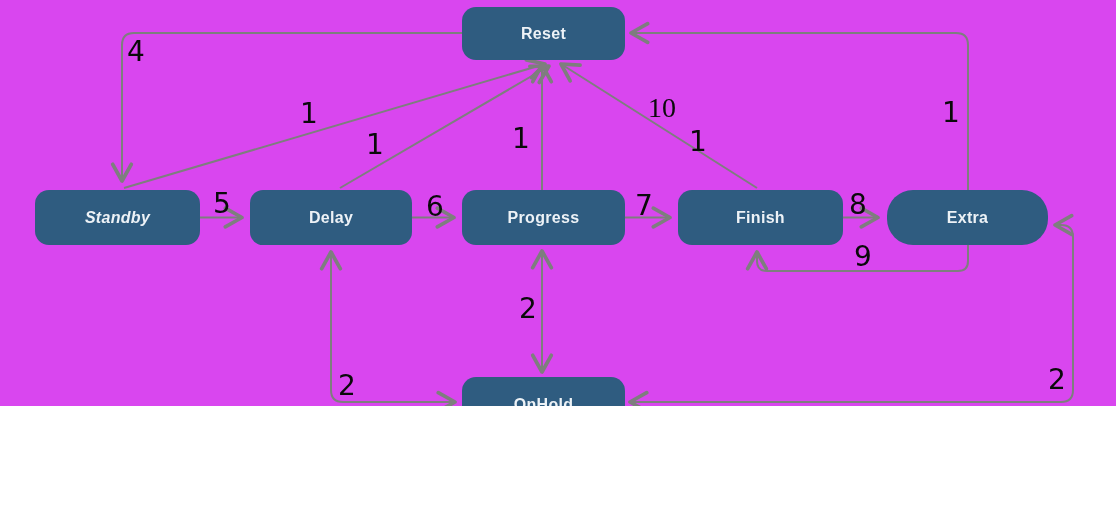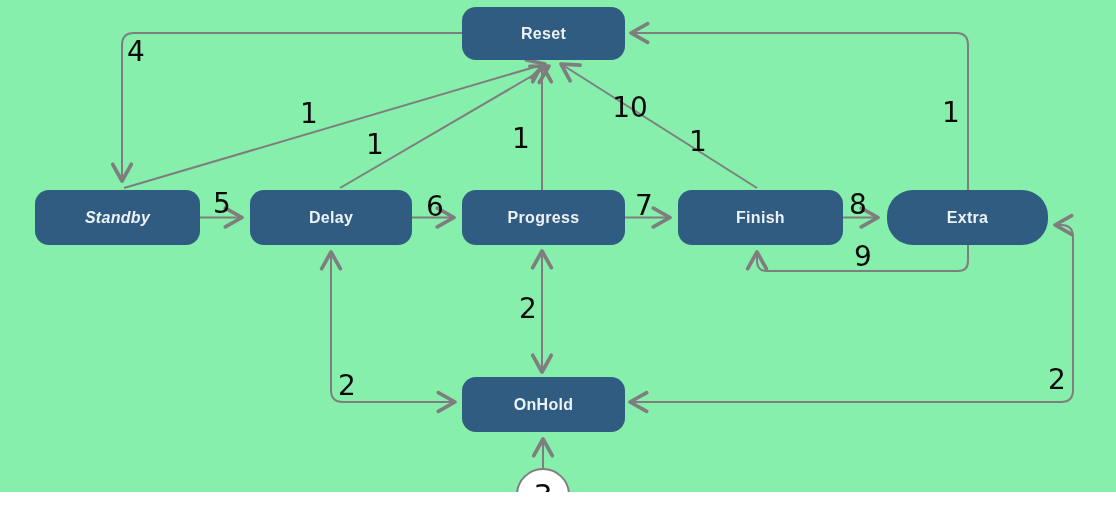--- a/index.html
+++ b/index.html
@@ -1,17 +1,17 @@
 <!DOCTYPE html>
 <html><head>
 <meta charset="utf-8">
 <style>
   html,body{margin:0;padding:0;background:#ffffff;}
   .stage{
-    position:relative;width:1116px;height:492px;background:#86efac;
+    position:relative;width:1116px;height:406px;background:#d946ef;
     font-family:"Liberation Sans",sans-serif;overflow:hidden;
   }
   .edges{position:absolute;left:0;top:0;width:1116px;height:530px;}
   .node{
     position:absolute;display:flex;align-items:center;justify-content:center;
     background:#2F5C80;color:#EDF2F6;border-radius:14px;
     font-size:16px;font-weight:600;letter-spacing:.3px;
   }
   .elabel{
     position:absolute;transform:translate(-50%,-50%);
@@ -69,21 +69,21 @@
       <circle cx="543" cy="495" r="26" fill="#ffffff" stroke="#7E7E7E" stroke-width="2"></circle>
     </g>
   </svg>
 
   <div class="node" style="left:462px;top:7px;width:163px;height:53px;">
     <span>Reset</span>
   </div>
   <div class="node" style="left:35px;top:190px;width:165px;height:55px;font-style:italic;">
     <span>Standby</span>
   </div>
-  <div class="node" style="left:250px;top:190px;width:162px;height:55px;">
+  <div class="node" style="left:250px;top:190px;width:162px;height:55px;border-radius:13px;">
     <span>Delay</span>
   </div>
   <div class="node" style="left:462px;top:190px;width:163px;height:55px;">
     <span>Progress</span>
   </div>
   <div class="node" style="left:678px;top:190px;width:165px;height:55px;align-items:center;">
     <span>Finish</span>
   </div>
   <div class="node" style="left:887px;top:190px;width:161px;height:55px;border-radius:26px;">
     <span>Extra</span>
@@ -94,21 +94,21 @@
 
   <div class="elabel" style="left:136px;top:52px;">4</div>
   <div class="elabel" style="left:222px;top:204px;">5</div>
   <div class="elabel" style="left:435px;top:207px;">6</div>
   <div class="elabel" style="left:644px;top:206px;">7</div>
   <div class="elabel" style="left:858px;top:205px;">8</div>
   <div class="elabel" style="left:863px;top:257px;">9</div>
   <div class="elabel" style="left:309px;top:114px;">1</div>
   <div class="elabel" style="left:375px;top:145px;">1</div>
   <div class="elabel" style="left:521px;top:139px;">1</div>
-  <div class="elabel" style="left:630px;top:108px;">10</div>
+  <div class="elabel" style="left:662px;top:108px;font-family:Liberation Serif, serif;">10</div>
   <div class="elabel" style="left:698px;top:142px;">1</div>
   <div class="elabel" style="left:951px;top:113px;">1</div>
   <div class="elabel" style="left:347px;top:386px;">2</div>
   <div class="elabel" style="left:528px;top:309px;">2</div>
   <div class="elabel" style="left:1057px;top:380px;">2</div>
 
   <div class="start-label" style="left:543px;top:496px;">3</div>
 
 </div>
 

